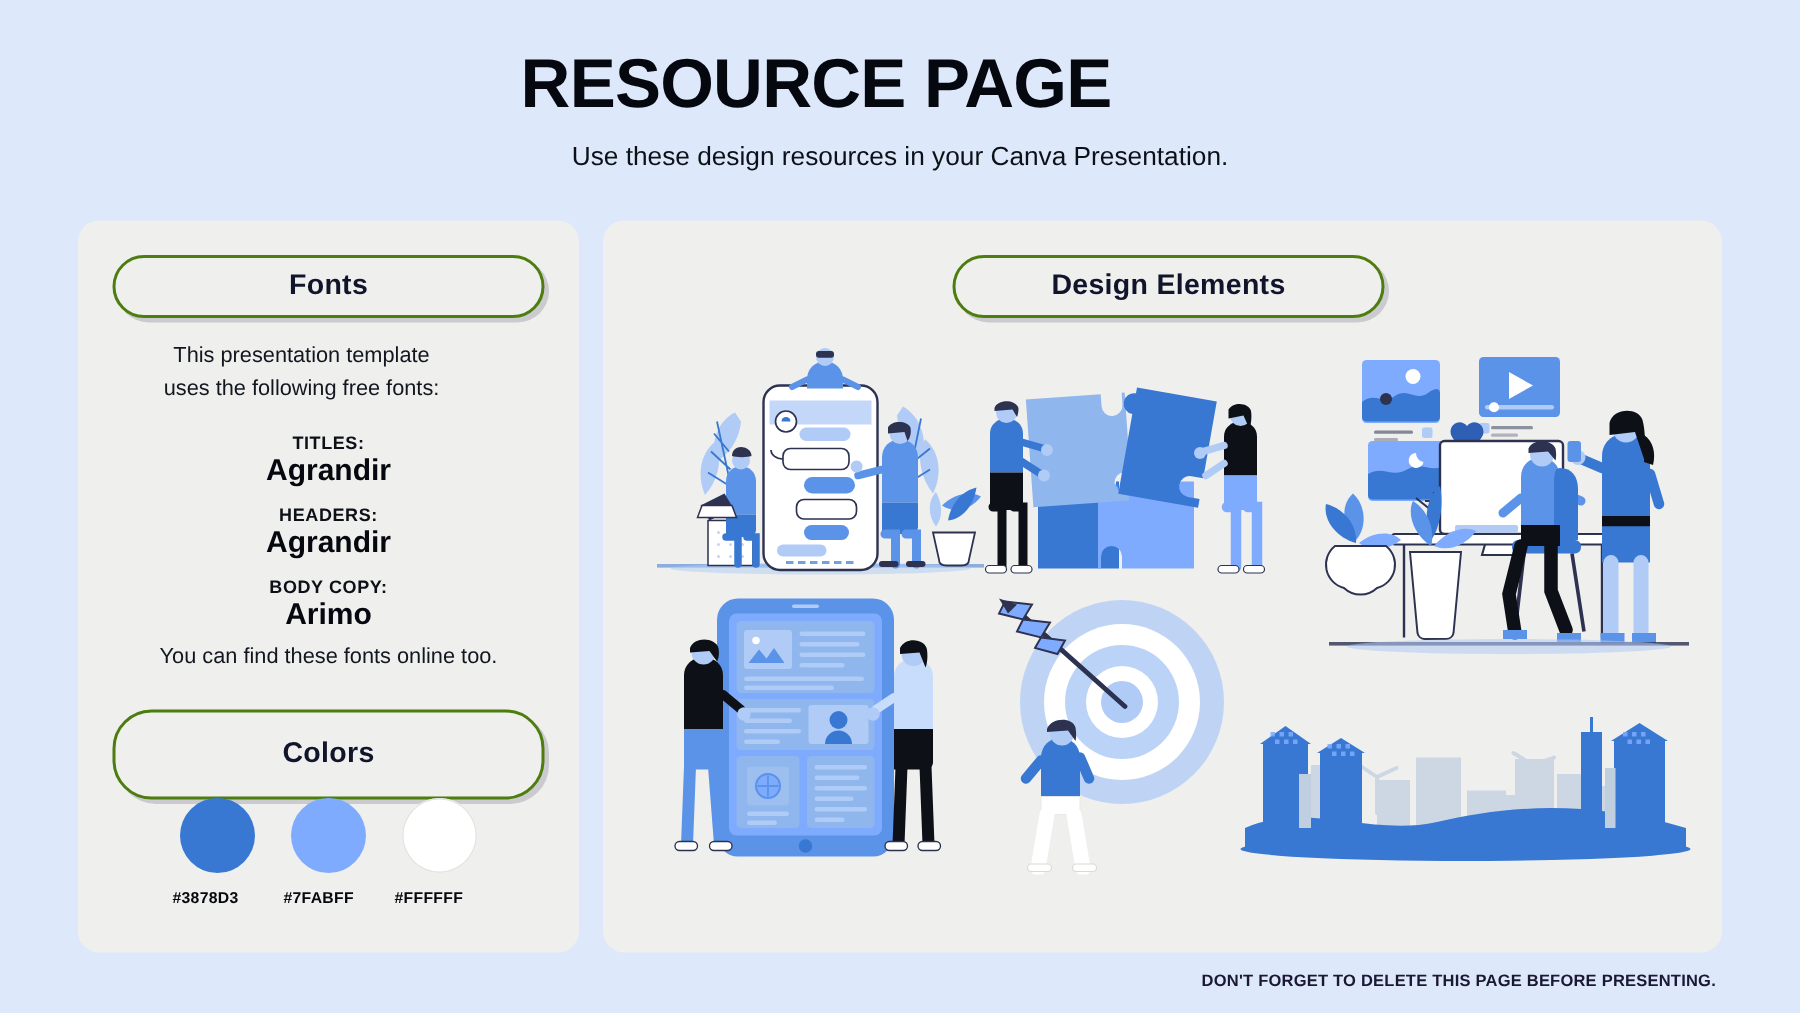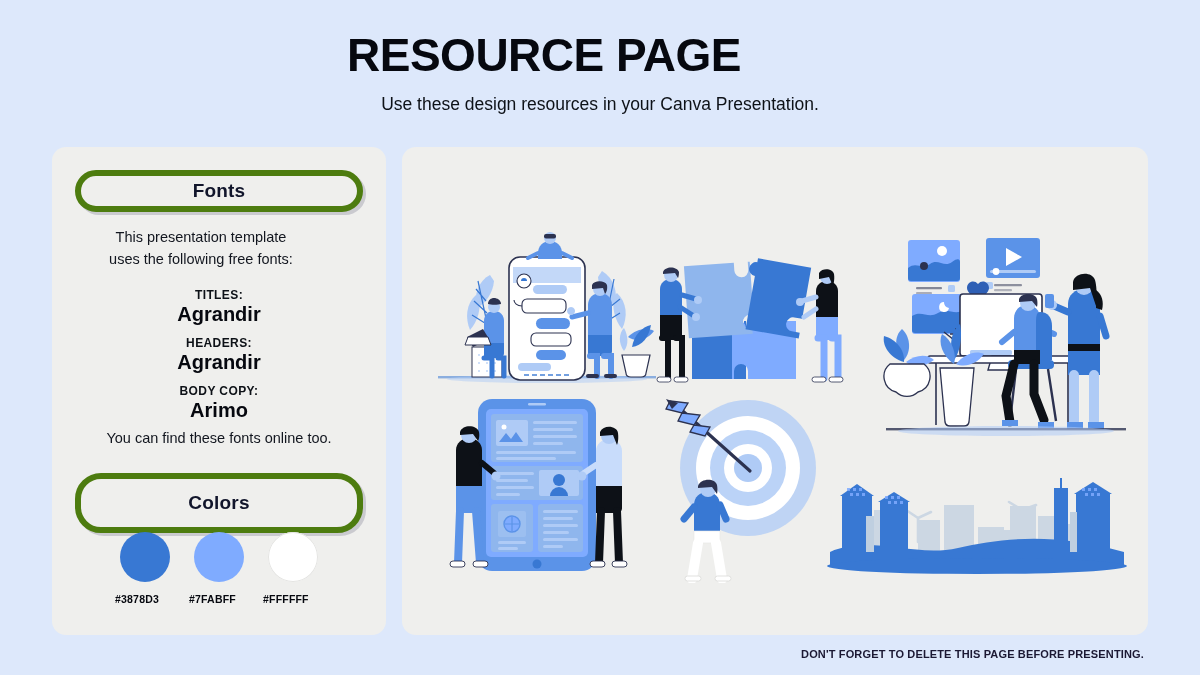--- a/index.html
+++ b/index.html
@@ -27,21 +27,21 @@
   
   .panel {
     position: absolute; background: #efefed; border-radius: 14px;
   }
   #left-panel  { left: 52px;  top: 147px; width: 334px; height: 488px; }
   #right-panel { left: 402px; top: 147px; width: 746px; height: 488px; }
 
   
   .pill {
     position: absolute; background: #efefed;
-    border: 6px solid #4d7c0f; border-radius: 26px;
+    border: 2px solid #4d7c0f; border-radius: 26px;
     display: flex; align-items: center; justify-content: center;
     box-shadow: 3px 3px 0 rgba(115,115,140,.30);
     font-weight: 700; color: #11152b; letter-spacing: .2px;
   }
   #pill-fonts   { left: 23px; top: 23px; width: 288px; height: 42px; font-size: 19px; }
   #pill-colors  { left: 23px; top: 326px; width: 288px; height: 60px; font-size: 19px; }
   #pill-design  { left: 233px; top: 23px; width: 288px; height: 42px; font-size: 19px; }
 
   
   .fonts-intro {
@@ -139,20 +139,23 @@
       </div>
       <div class="swatch">
         <div class="dot" style="background: rgb(255, 255, 255); box-shadow: rgb(228, 228, 226) 0px 0px 0px 1px inset;"></div>
         <div class="hex">#FFFFFF</div>
       </div>
     </div>
   </div>
 
   <div class="panel" id="right-panel">
 
+    <div class="pill" id="pill-design">
+      <span>Design Elements</span>
+    </div>
 
     <div class="illus" id="il-chat">
       <svg viewBox="0 0 230 165" xmlns="http://www.w3.org/2000/svg">
 
         <g fill="#AFCBF6">
           <path d="M58 46c-12 6-16 20-14 34 10-6 17-16 18-28z"></path>
           <path d="M44 66c-10 9-11 23-6 35 8-9 11-21 9-32z"></path>
           <path d="M170 42c12 7 16 21 13 35-10-7-16-17-17-29z"></path>
           <path d="M185 64c10 9 11 24 5 36-8-10-10-22-8-33z"></path>
         </g>

